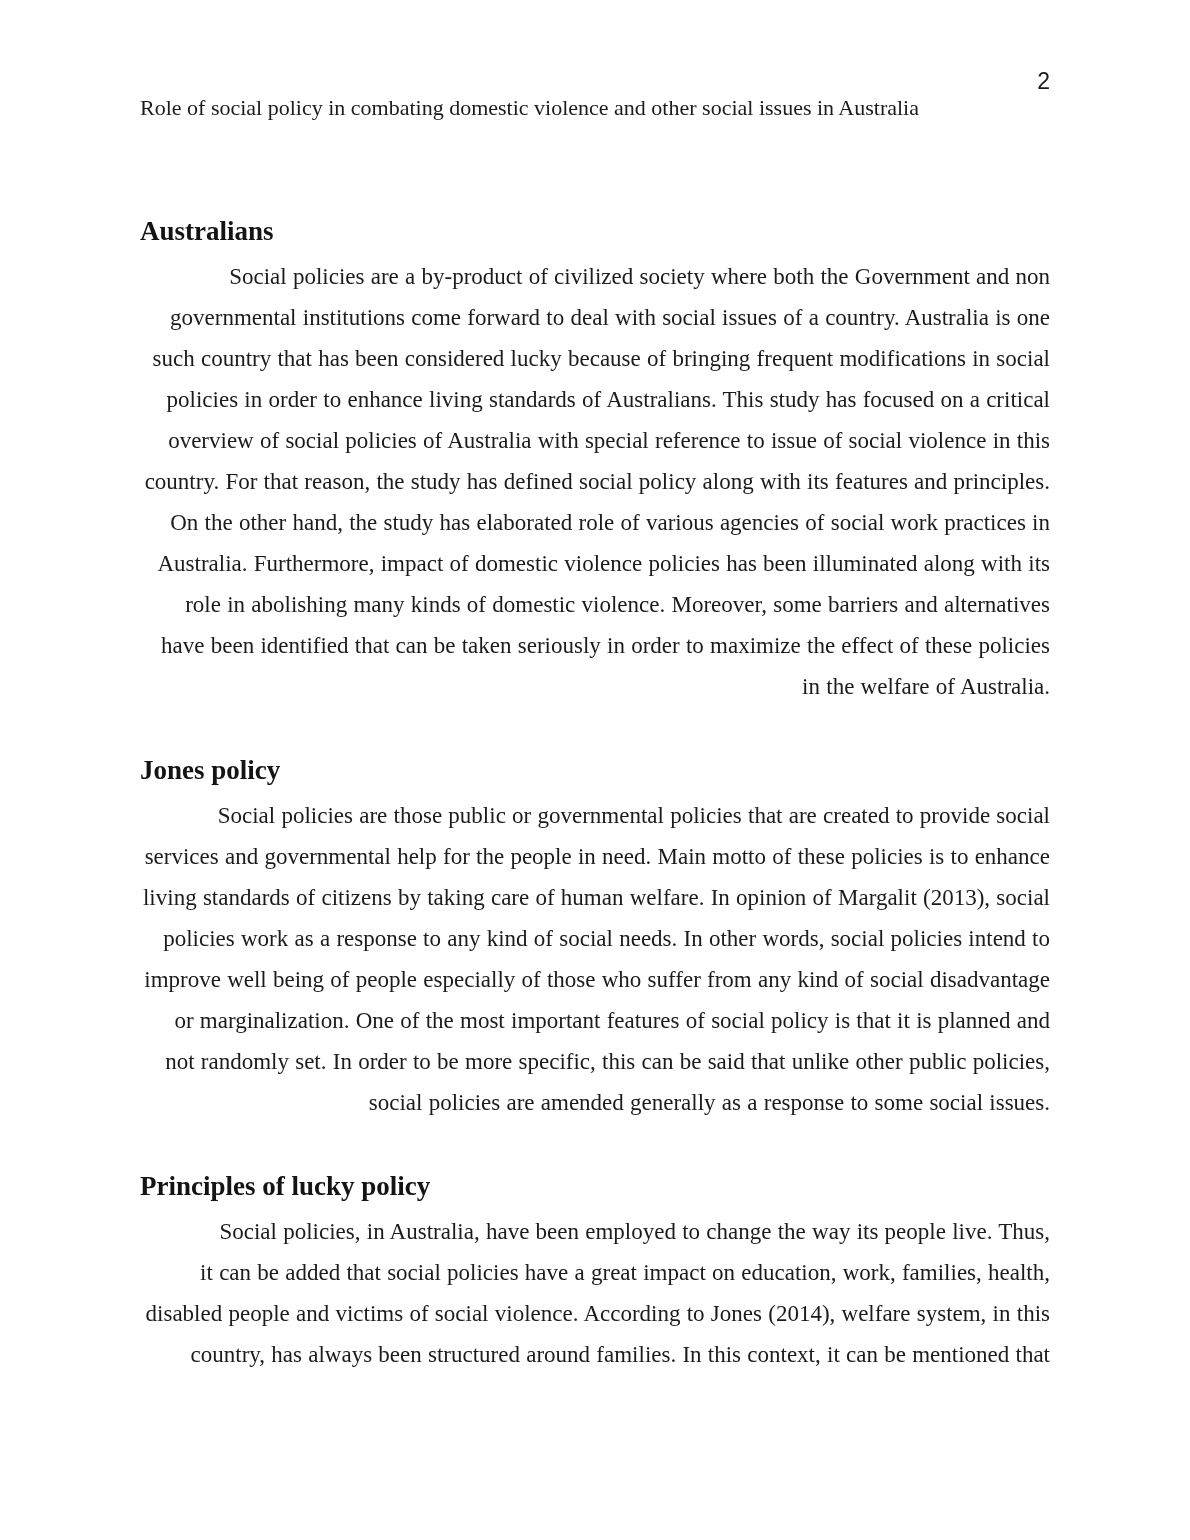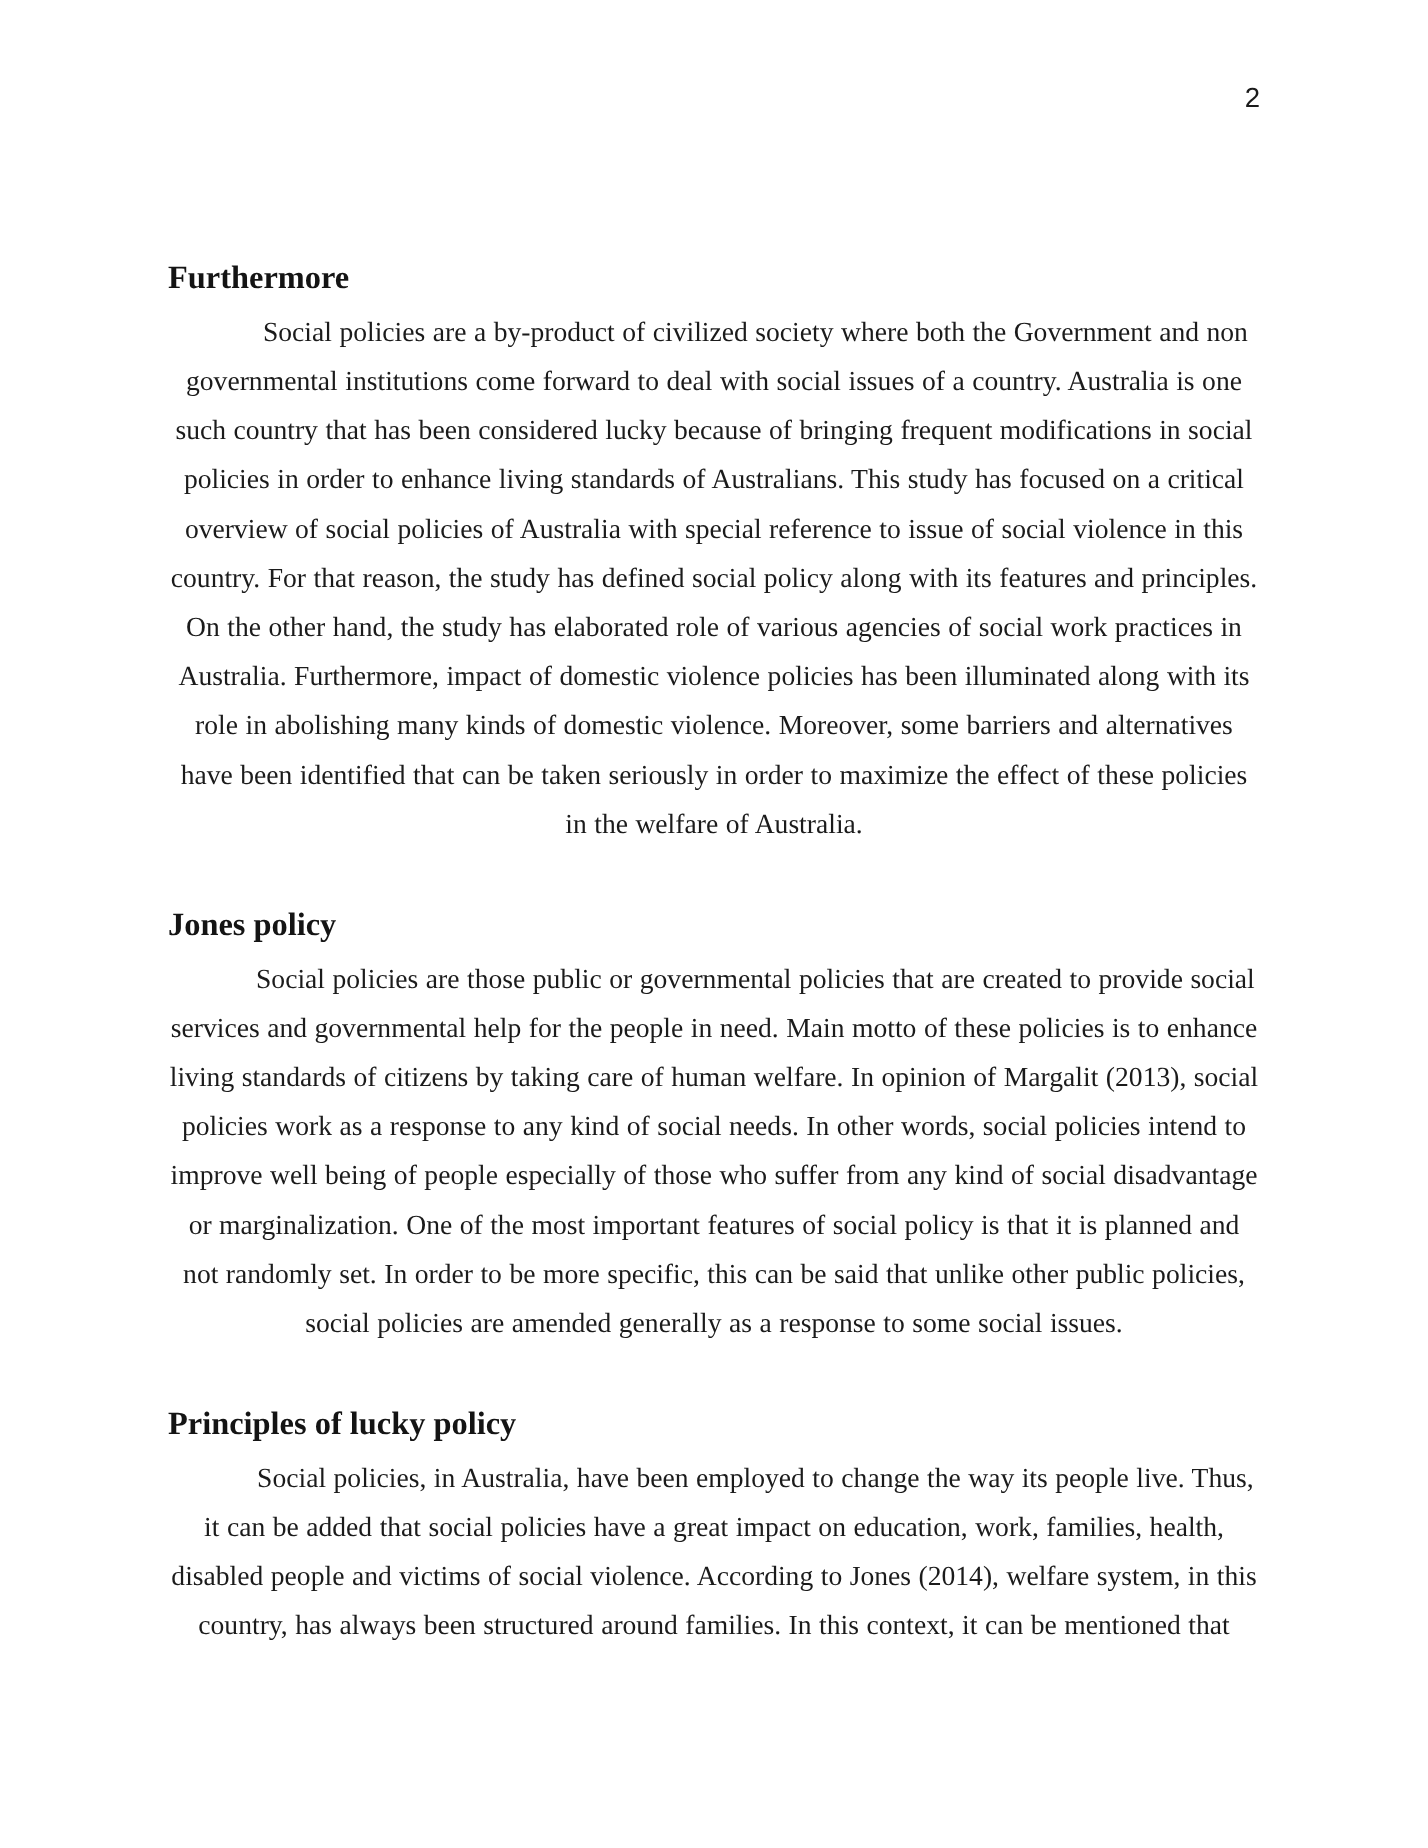--- a/index.html
+++ b/index.html
@@ -52,36 +52,37 @@
     line-height: 34px;
     font-weight: bold;
     margin: 0 0 8px 0;
     color: #141414;
   }
   .para {
     font-size: 23px;
     line-height: 41px;
     margin: 0;
     text-indent: 69px;
-    text-align: center;
+    text-align: right;
     word-spacing: 0.5px;
   }
 </style>
 </head>
 <body>
 
 <div class="page">
 
   <div class="page-number">2</div>
 
+  <div class="running-head">Role of social policy in combating domestic violence and other social issues in Australia</div>
 
   <main class="content">
 
     <section class="doc-section">
-      <h2 class="section-heading">Furthermore</h2>
+      <h2 class="section-heading">Australians</h2>
       <p class="para">Social policies are a by-product of civilized society where both the Government and non governmental institutions come forward to deal with social issues of a country. Australia is one such country that has been considered lucky because of bringing frequent modifications in social policies in order to enhance living standards of Australians. This study has focused on a critical overview of social policies of Australia with special reference to issue of social violence in this country. For that reason, the study has defined social policy along with its features and principles. On the other hand, the study has elaborated role of various agencies of social work practices in Australia. Furthermore, impact of domestic violence policies has been illuminated along with its role in abolishing many kinds of domestic violence. Moreover, some barriers and alternatives have been identified that can be taken seriously in order to maximize the effect of these policies in the welfare of Australia.</p>
     </section>
 
     <section class="doc-section">
       <h2 class="section-heading">Jones policy</h2>
       <p class="para">Social policies are those public or governmental policies that are created to provide social services and governmental help for the people in need. Main motto of these policies is to enhance living standards of citizens by taking care of human welfare. In opinion of Margalit (2013), social policies work as a response to any kind of social needs. In other words, social policies intend to improve well being of people especially of those who suffer from any kind of social disadvantage or marginalization. One of the most important features of social policy is that it is planned and not randomly set. In order to be more specific, this can be said that unlike other public policies, social policies are amended generally as a response to some social issues.</p>
     </section>
 
     <section class="doc-section">
       <h2 class="section-heading">Principles of lucky policy</h2>

